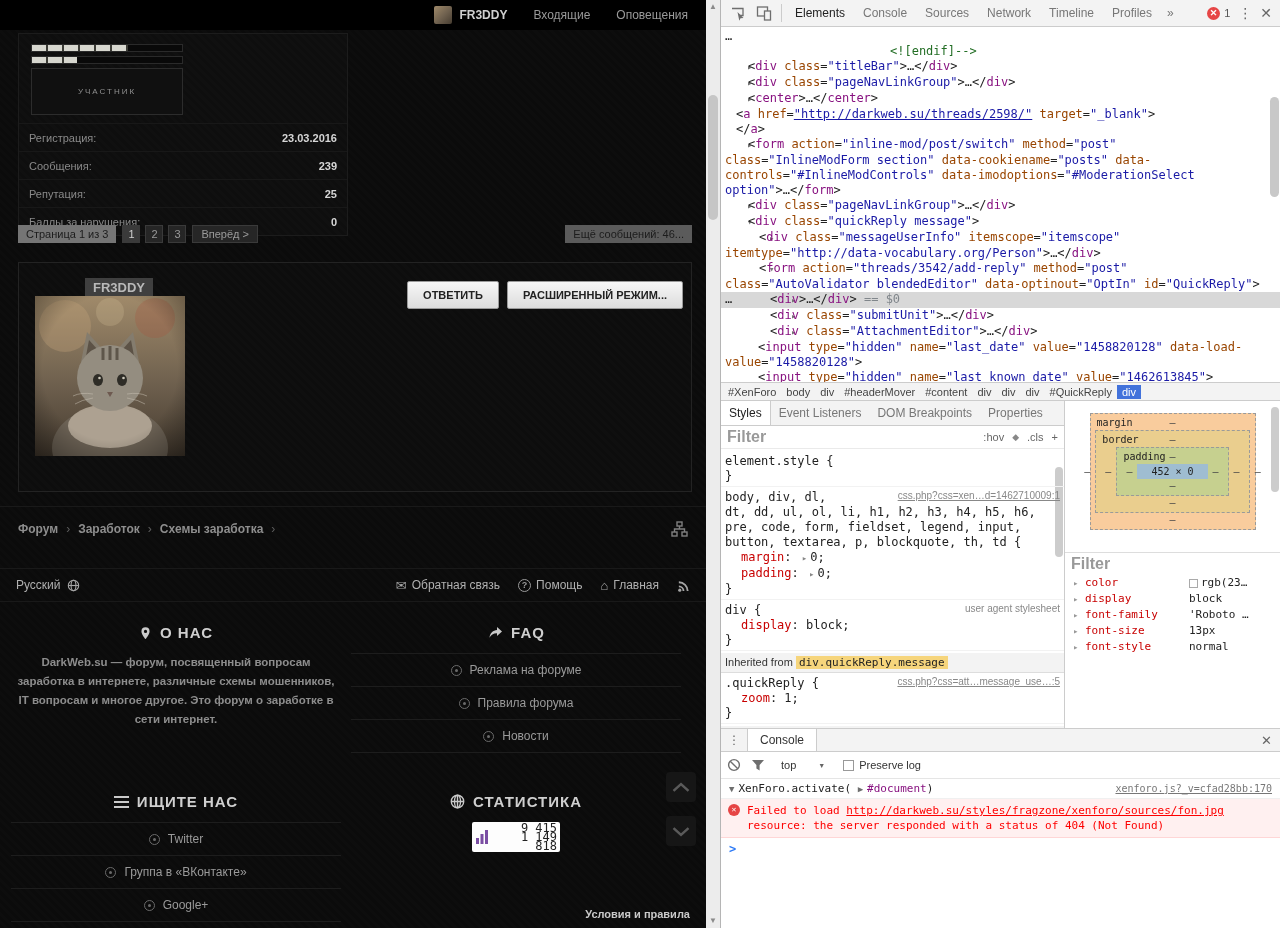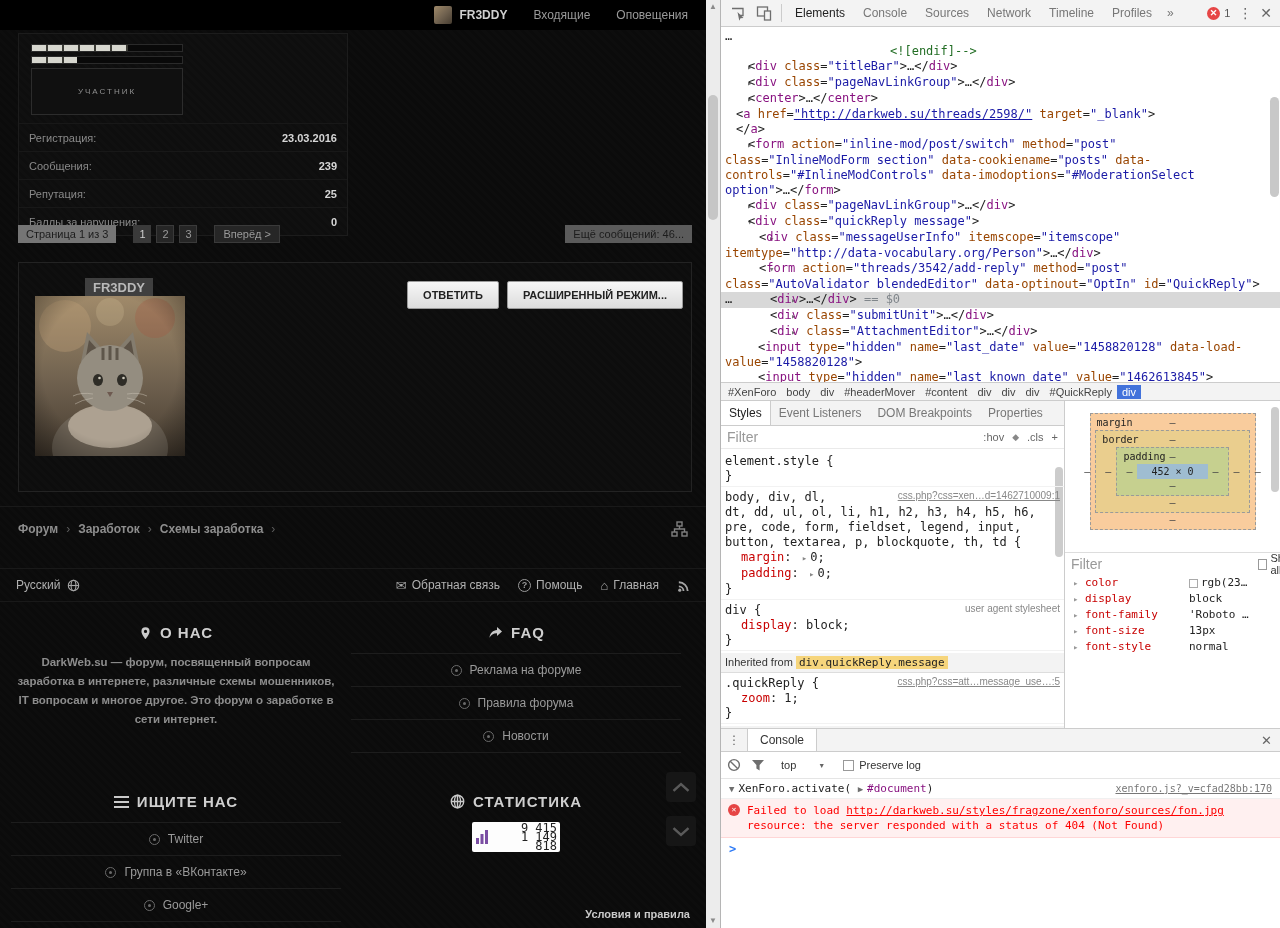--- a/index.html
+++ b/index.html
@@ -21,21 +21,21 @@
   .bars { padding:10px 12px 0; }
   .bar { width:152px; height:8px; background:#090909; border:1px solid #2a2a2a; margin-bottom:4px; }
   .bar i { display:block; height:100%; background:repeating-linear-gradient(90deg,#d7d7cf 0 14px,#3a3a34 14px 16px); }
   .rank-box { margin:2px 12px 8px; width:152px; text-align:center; font-size:8px; letter-spacing:2px;
               color:#8f8f8f; border:1px solid #2c2c2c; background:#101010; padding:18px 0; }
   .stat-row { height:28px; display:flex; justify-content:space-between; align-items:center;
               padding:0 10px; border-top:1px solid #181818; }
   .stat-label { font-size:11px; color:#8a8a8a; }
   .stat-value { font-size:11px; font-weight:bold; color:#d6d6d6; }
 
-  .pagination { position:absolute; top:222px; left:18px; right:14px; height:24px; display:flex; align-items:center; gap:17px; }
+  .pagination { position:absolute; top:222px; left:18px; right:14px; height:24px; display:flex; align-items:center; gap:6px; }
   .pg-label { font-size:11px; background:#757575; color:#1c1c1c; padding:3px 8px; }
   .pg-btn { width:18px; height:18px; line-height:16px; text-align:center; background:#262626;
             border:1px solid #3a3a3a; color:#9a9a9a; font-size:11px; }
   .pg-btn.current { background:#3a3a3a; color:#d0d0d0; }
   .pg-next { font-size:11px; background:#262626; border:1px solid #3a3a3a; color:#9a9a9a; padding:2px 8px; }
   .pg-more { margin-left:auto; font-size:11px; background:#5b5b5b; color:#1c1c1c; padding:3px 8px; }
 
   .qr-box { position:absolute; top:262px; left:18px; width:674px; height:230px; border:1px solid #232323;
             background:rgba(255,255,255,0.012); }
   .qr-user { position:absolute; top:15px; left:66px; background:#3f3f3f; color:#b9b9b9;
@@ -127,22 +127,22 @@
                 align-items:center; font-size:11px; color:#444; padding-left:2px; overflow:hidden; }
   .crumb { padding:1px 5px; white-space:nowrap; }
   .crumb.active { background:#4272db; color:#fff; }
 
   .styles-area { flex:0 0 328px; display:flex; border-top:1px solid #ccc; overflow:hidden; }
   .styles-left { width:344px; border-right:1px solid #ccc; display:flex; flex-direction:column; }
   .styles-tabs { flex:0 0 25px; background:#f3f3f3; border-bottom:1px solid #ccc; display:flex; align-items:center; }
   .s-tab { padding:0 8px; line-height:24px; color:#777; font-size:12px; white-space:nowrap; }
   .s-tab.active { color:#222; background:#fff; border-right:1px solid #ccc; }
   .filter-bar { flex:0 0 23px; border-bottom:1px solid #eaeaea; display:flex; align-items:center; padding:0 6px; gap:8px; }
-  .filter-input { border:none; outline:none; flex:1; font-size:14px; color:#333; background:transparent;
-                  font-family:"Liberation Sans",sans-serif; }
+  .filter-input { border:none; outline:none; flex:1; font-size:16px; color:#333; background:transparent;
+                  font-family:"Liberation Sans",sans-serif;font-weight:bold; }
   .filter-input::placeholder { color:#999; }
   .fb-glyph { color:#666; font-size:11px; }
   .fb-diamond { color:#888; font-size:9px; }
   .rules { flex:1; overflow:hidden; position:relative; font-family:"DejaVu Sans Mono",monospace;
            font-size:12px; padding:2px 0; }
   .rule { position:relative; padding:3px 4px 2px; border-bottom:1px solid #f2f2f2; }
   .sel-line { line-height:15px; color:#222; }
   .decl { padding-left:16px; line-height:15px; color:#222; }
   .prop { color:#c80000; }
   .sh-arrow { color:#888; font-size:9px; padding:0 3px; }

